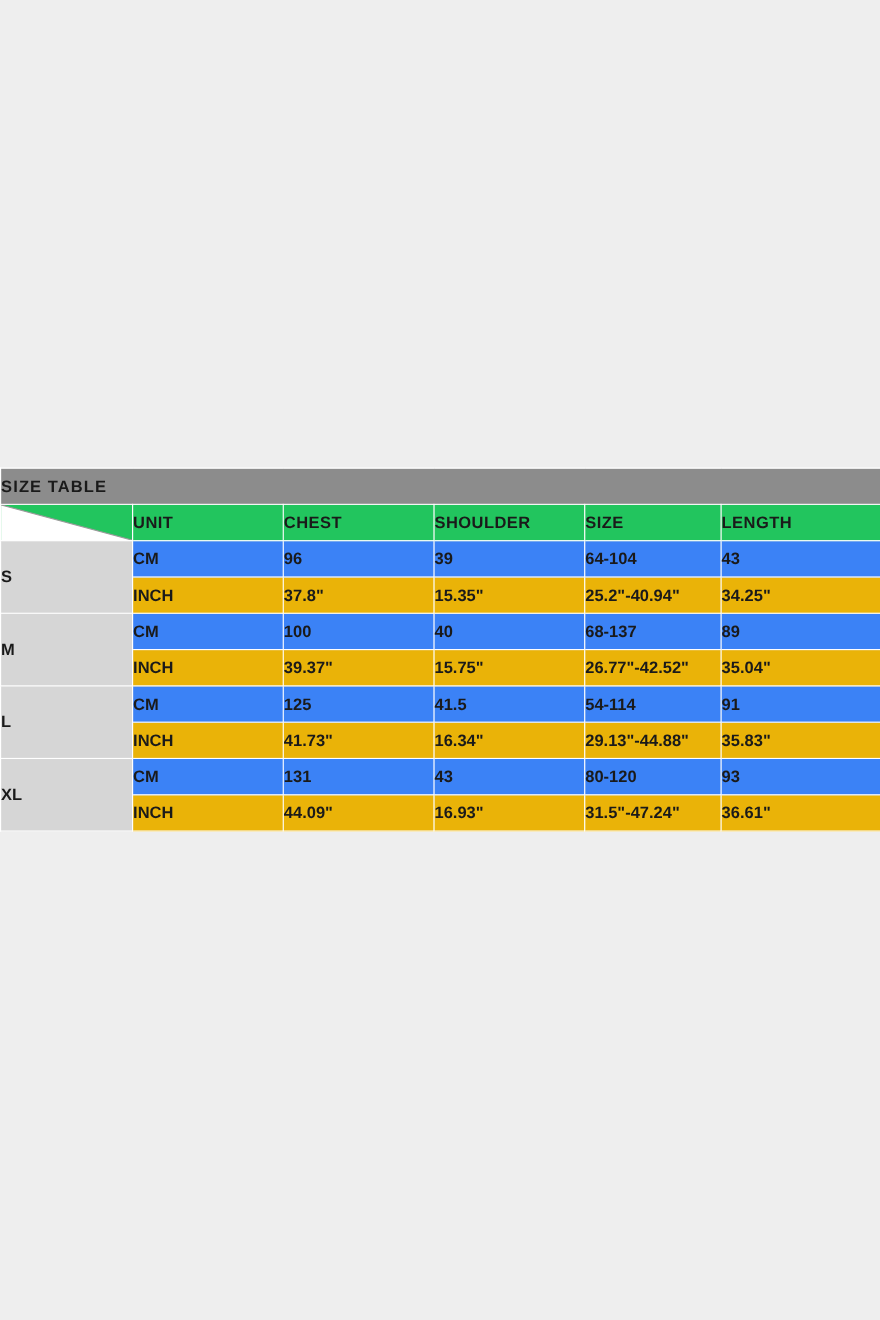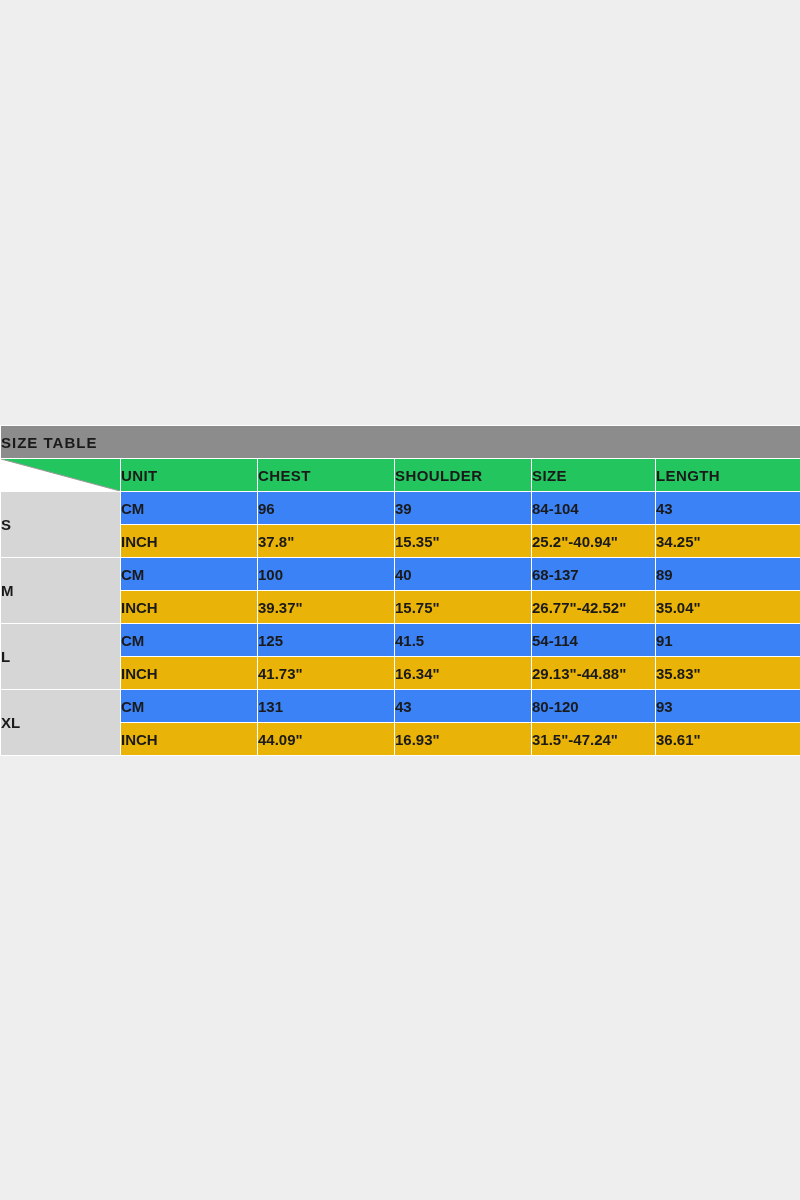--- a/index.html
+++ b/index.html
@@ -130,21 +130,21 @@
         <td>SHOULDER</td>
         <td>SIZE</td>
         <td>LENGTH</td>
       </tr>
 
       <tr class="row-cm">
         <td class="size-cell" rowspan="2">S</td>
         <td class="unit">CM</td>
         <td class="data">96</td>
         <td class="data">39</td>
-        <td class="data">84-104</td>
+        <td class="data">64-104</td>
         <td class="data">43</td>
       </tr>
       <tr class="row-inch">
         <td class="unit">INCH</td>
         <td class="data">37.8"</td>
         <td class="data">15.35"</td>
         <td class="data">25.2"-40.94"</td>
         <td class="data">34.25"</td>
       </tr>
 

